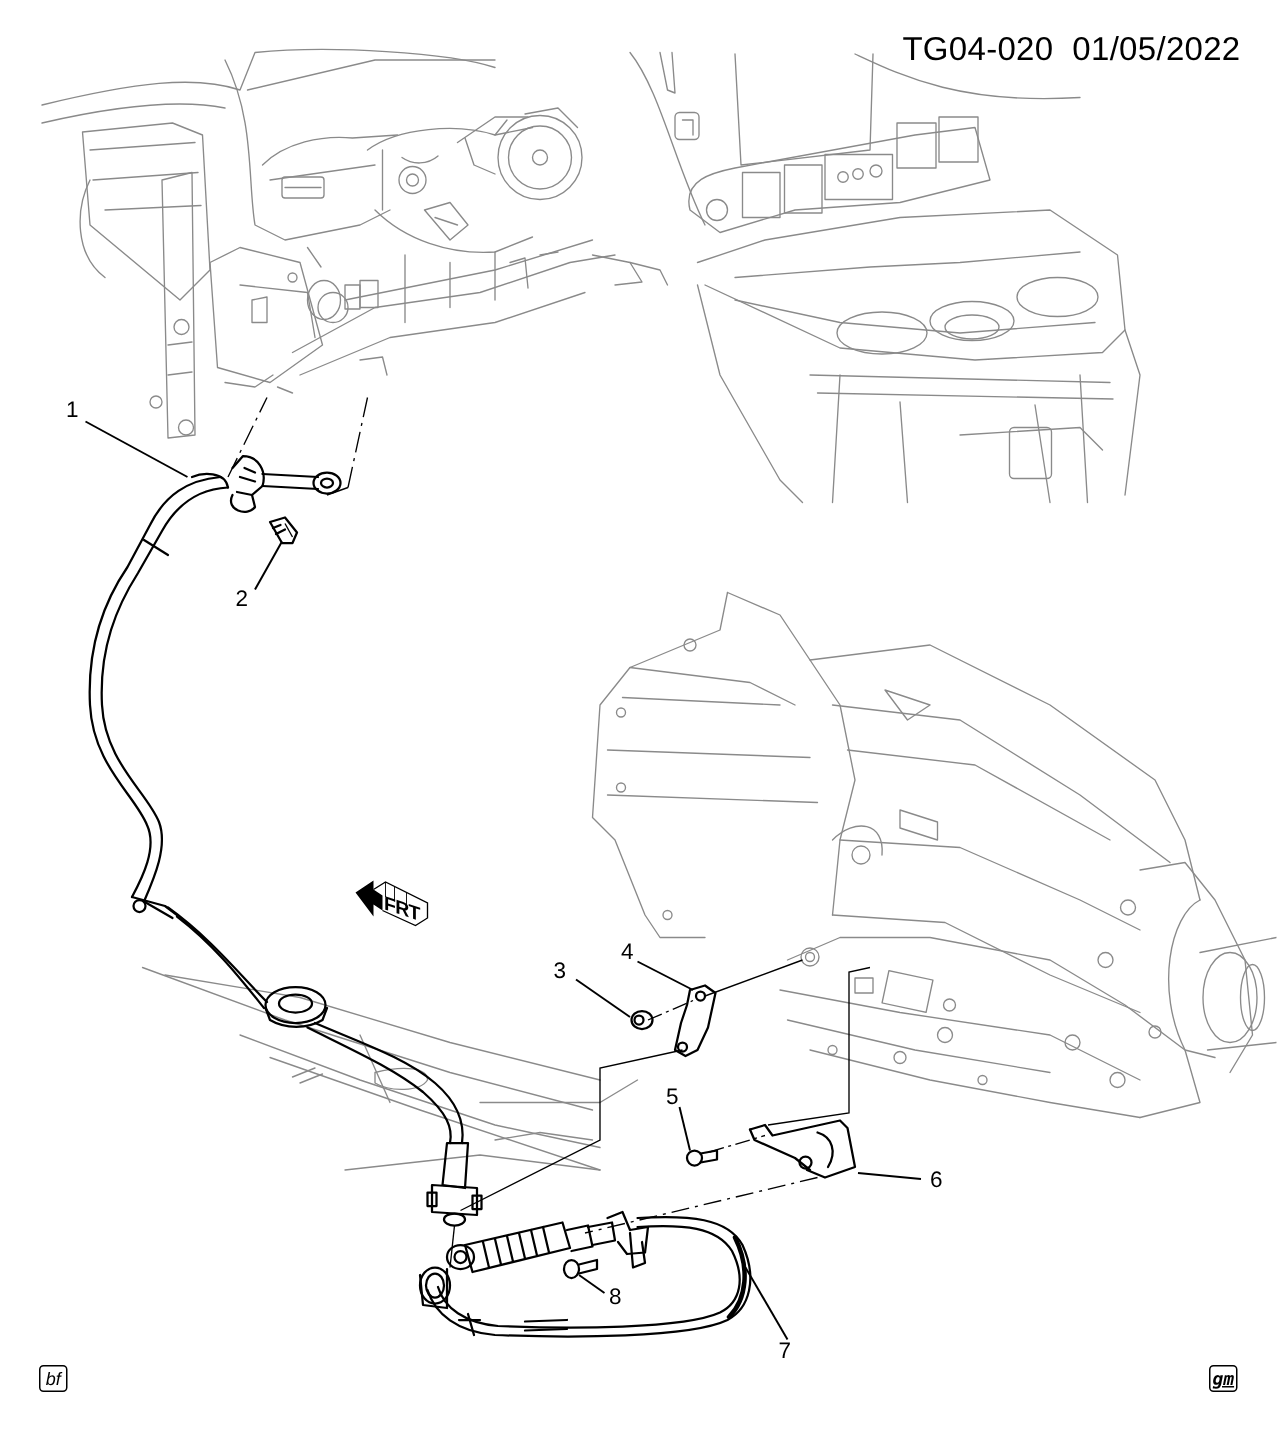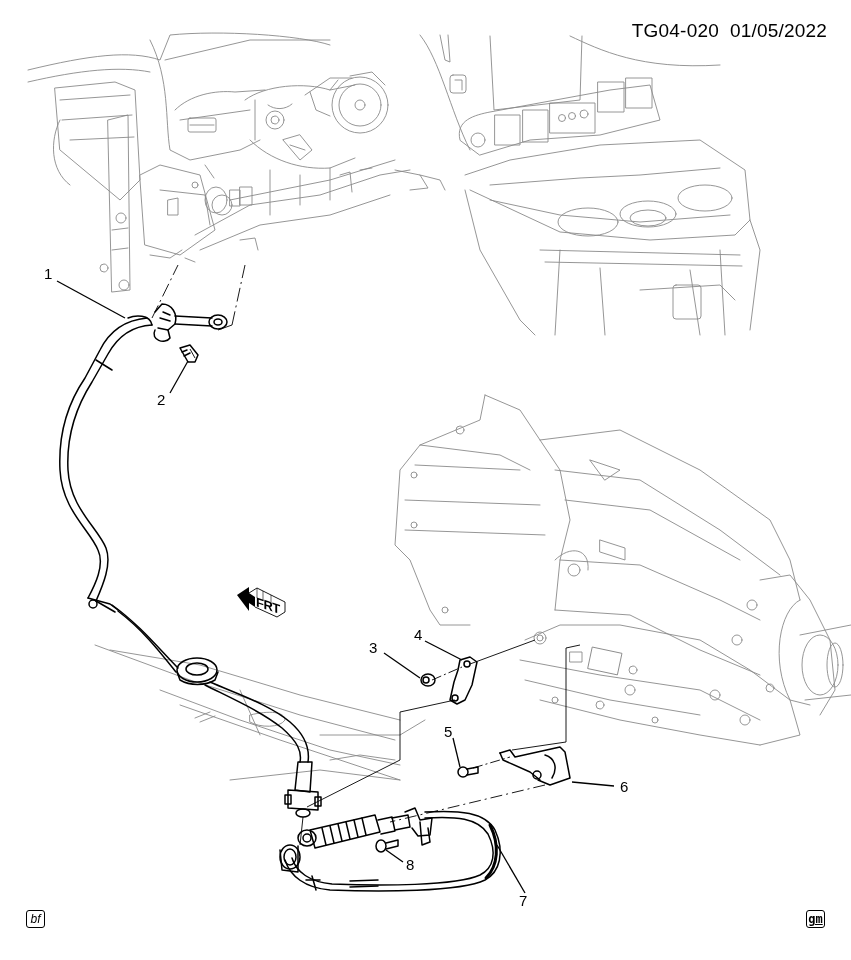--- a/index.html
+++ b/index.html
@@ -1,18 +1,18 @@
 <!DOCTYPE html>
 <html><head>
   <meta charset="utf-8">
   <style>
     html, body { margin: 0; padding: 0; background: #ffffff; }
     body { width: 851px; height: 960px; position: relative; overflow: hidden;
            font-family: "Liberation Sans", sans-serif; color: #000; }
-    .header-id { position: absolute; top: 20px; right: 24px; font-size: 19px;
+    .header-id { position: absolute; top: 20px; right: 24px; font-size: 22px;
                  letter-spacing: 0.2px; white-space: pre; }
     svg.canvas { position: absolute; left: 0; top: 0; width: 851px; height: 960px; }
     .callout-num { position: absolute; font-size: 15px; line-height: 15px; }
     .badge { position: absolute; width: 19px; height: 18px; border: 1.6px solid #000;
              border-radius: 3px; font-size: 12px; display: flex; align-items: center;
              justify-content: center; box-sizing: border-box; }
     .badge.gm { font-weight: bold; font-family: "DejaVu Sans Mono", monospace;
                 font-size: 12px; text-decoration: underline; text-underline-offset: 1px; }
     .frt { position: absolute; left: 235px; top: 585px; width: 55px; height: 36px; }
     .frt-label { position: absolute; left: 256px; top: 598px; font-size: 13px;
@@ -326,13 +326,13 @@
 <div class="callout-num" style="left:406px; top:857px;">8</div>
 
 <svg class="frt" viewBox="0 0 55 36" xmlns="http://www.w3.org/2000/svg">
   <path d="M2 10 L14 2 L14 8 L20 12 L20 22 L14 18 L14 26 Z" fill="#000"></path>
   <path d="M14 8 L22 3 L50 17 L50 27 L42 32 L20 22" fill="none" stroke="#000" stroke-width="0.9"></path>
   <path d="M22 3 L22 13 M28 6 L28 16 M36 10 L36 20" fill="none" stroke="#000" stroke-width="0.6"></path>
 </svg>
 <div class="frt-label">FRT</div>
 
 <div class="badge" style="left:26px; top:910px;font-style:italic;">bf</div>
-<div class="badge gm" style="left:806px; top:910px;">gm</div>
+<div class="badge gm" style="left:806px; top:910px;font-style:italic;">gm</div>
 
 </body></html>

